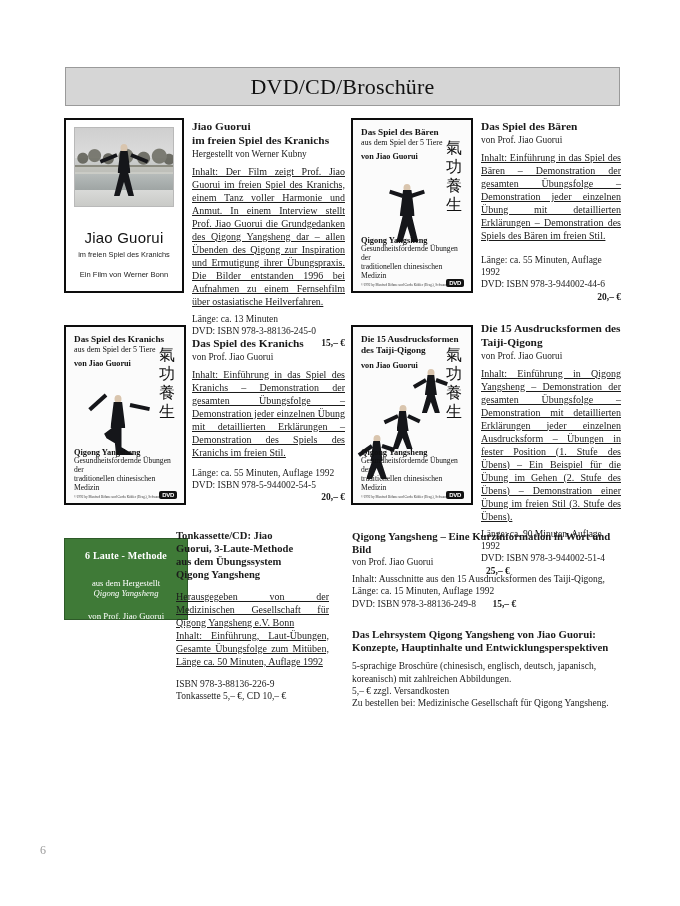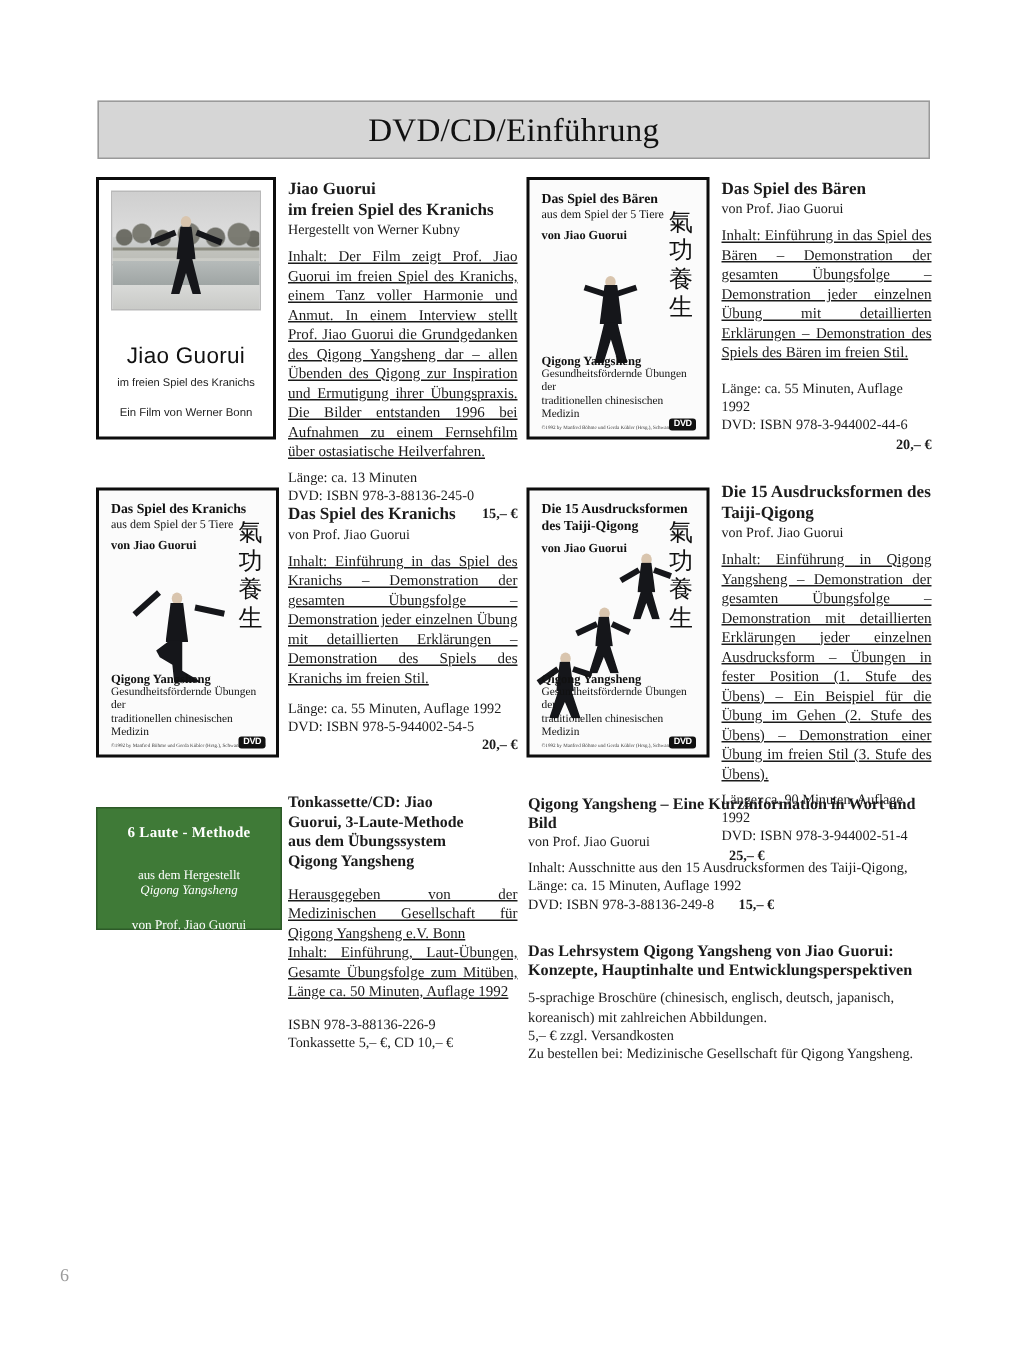--- a/index.html
+++ b/index.html
@@ -290,21 +290,21 @@
     left: 40px;
     bottom: 48px;
     font-size: 12px;
     color: #9b9b9b;
   }
 </style>
 </head>
 <body>
 
 <div class="page-banner">
-  <div class="title">DVD/CD/Einführung</div>
+  <div class="title">DVD/CD/Broschüre</div>
 </div>
 
 <div class="cover cover-photo" style="left:64px; top:118px; width:120px; height:175px;">
   <div class="cp-inner">
     <div class="cp-photo">
       <div class="cp-trees"></div>
       <div class="cp-rail"></div>
       <div class="cp-water"></div>
       <div class="cp-ground"></div>
       <div class="cp-figure">
@@ -472,21 +472,21 @@
   </div>
 </div>
 
 <div class="cover-green" style="left:64px; top:538px; width:124px; height:82px;">
   <div class="cg-title">6 Laute - Methode</div>
   <div class="cg-line1">aus dem Hergestellt</div>
   <div class="cg-line2">Qigong Yangsheng</div>
   <div class="cg-line3">von Prof. Jiao Guorui</div>
 </div>
 
-<div class="text-col" style="left:192px; top:530px; width:153px;">
+<div class="text-col" style="left:176px; top:530px; width:153px;">
   <div class="t-title" style="font-size:10.6px;">
     <div>Tonkassette/CD:  Jiao</div>
     <div>Guorui, 3-Laute-Methode</div>
     <div>aus dem Übungssystem</div>
     <div>Qigong Yangsheng</div>
   </div>
   <div class="t-body" style="margin-top:8px; margin-bottom:0;">Herausgegeben von der Medizinischen Gesellschaft für Qigong Yangsheng e.V. Bonn</div>
   <div class="t-body" style="margin-bottom:0;">Inhalt: Einführung, Laut-Übungen, Gesamte Übungsfolge zum Mitüben, Länge ca. 50 Minuten, Auflage 1992</div>
   <div class="t-meta" style="margin-top:10px;">ISBN 978-3-88136-226-9</div>
   <div class="t-meta">Tonkassette 5,– €, CD 10,– €</div>

